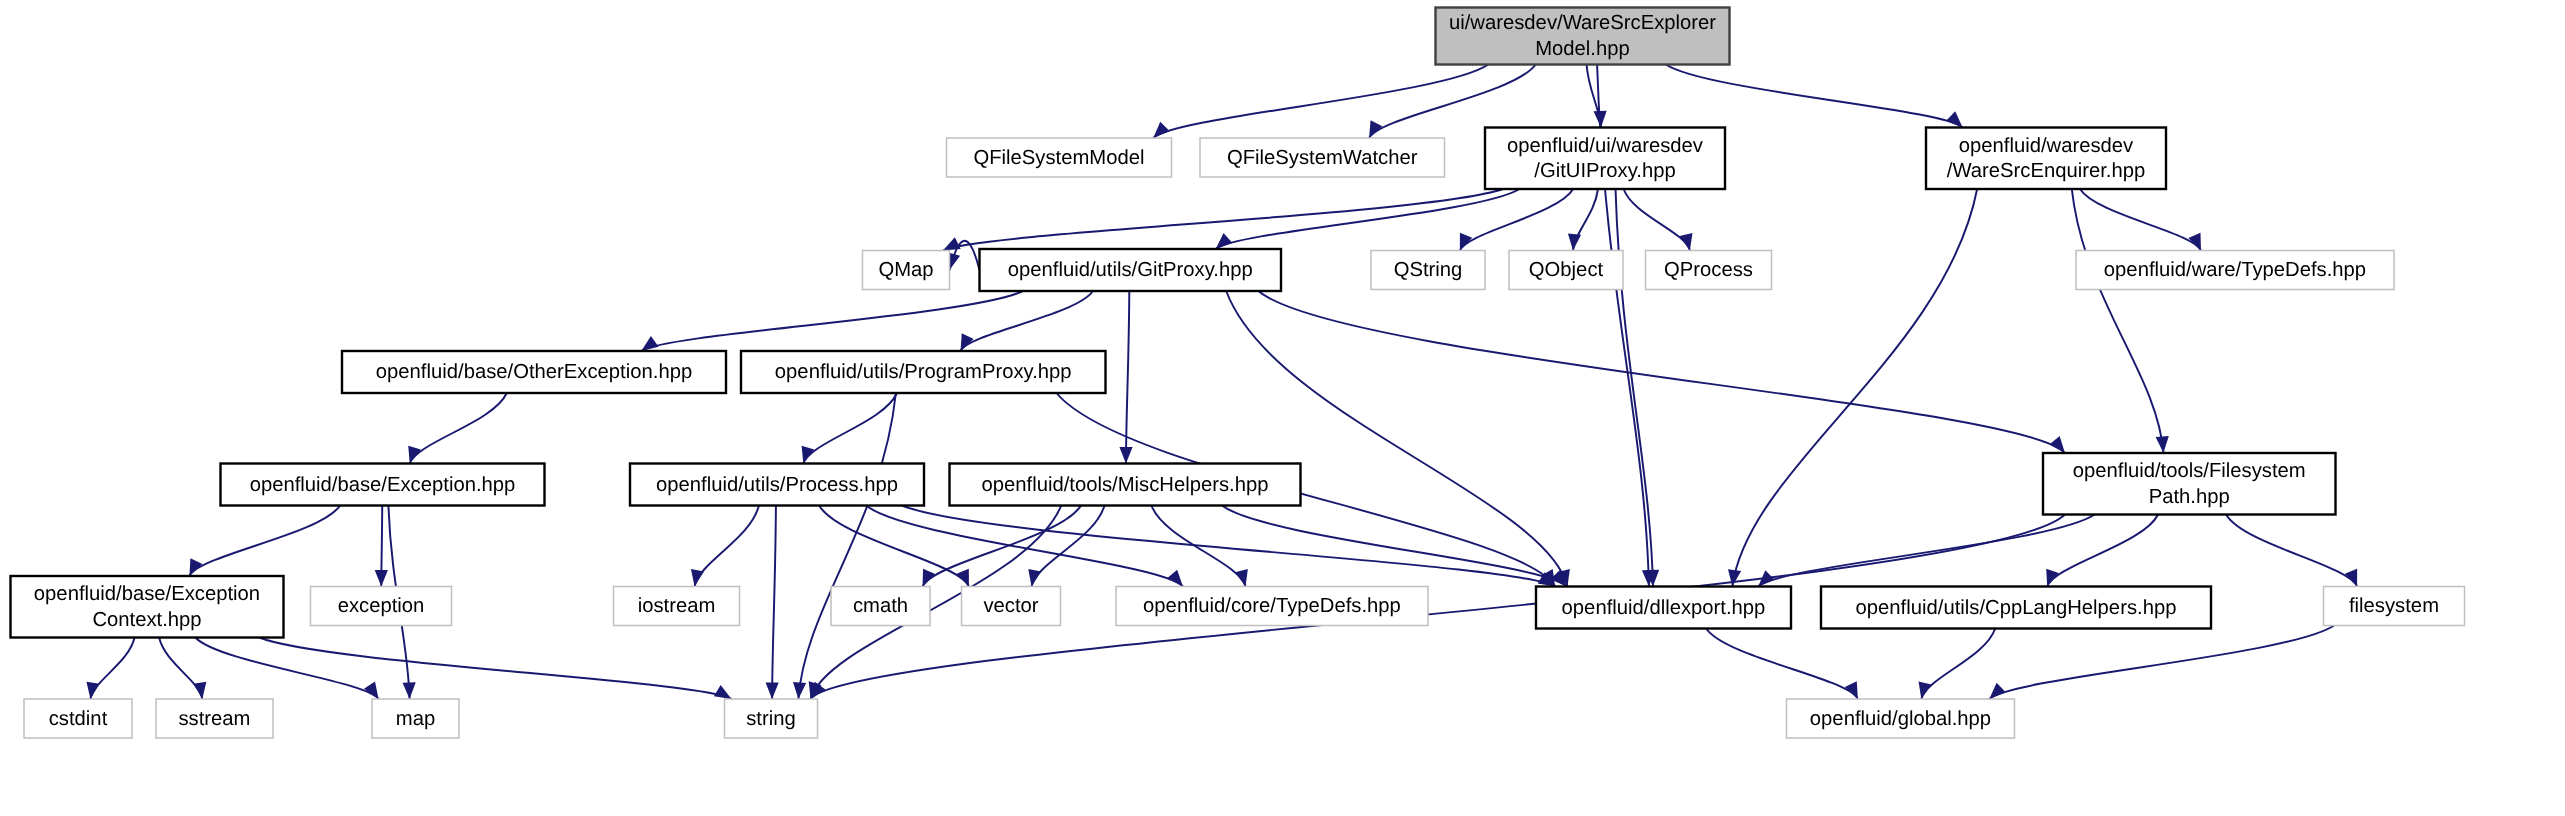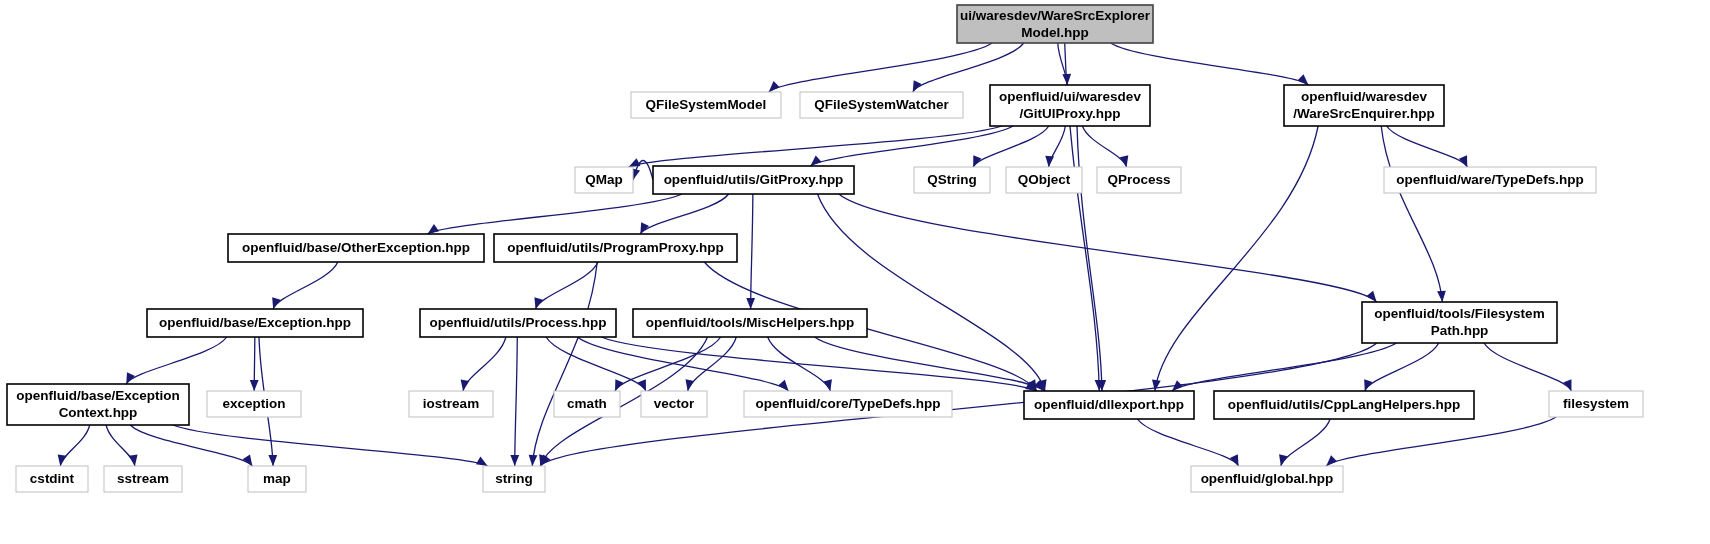--- a/index.html
+++ b/index.html
@@ -1,17 +1,17 @@
 <!DOCTYPE html>
 <html><head>
 <meta charset="utf-8">
 <style>
   html,body{margin:0;padding:0;background:#ffffff;}
   body{font-family:"Liberation Sans","DejaVu Sans",sans-serif;}
-  #graph-root{position:relative;width:1710px;height:544px;background:#ffffff;overflow:hidden;font-weight:bold;}
+  #graph-root{position:relative;width:1710px;height:544px;background:#ffffff;overflow:hidden;}
   #graph-svg{position:absolute;top:0;left:0;width:1710px;height:544px;}
   .node-label{
     font-family:"Liberation Sans","DejaVu Sans",sans-serif;
     font-size:13.5px;
     fill:#000000;
     text-anchor:middle;
     dominant-baseline:middle;
     pointer-events:none;
     white-space:pre;
   }

